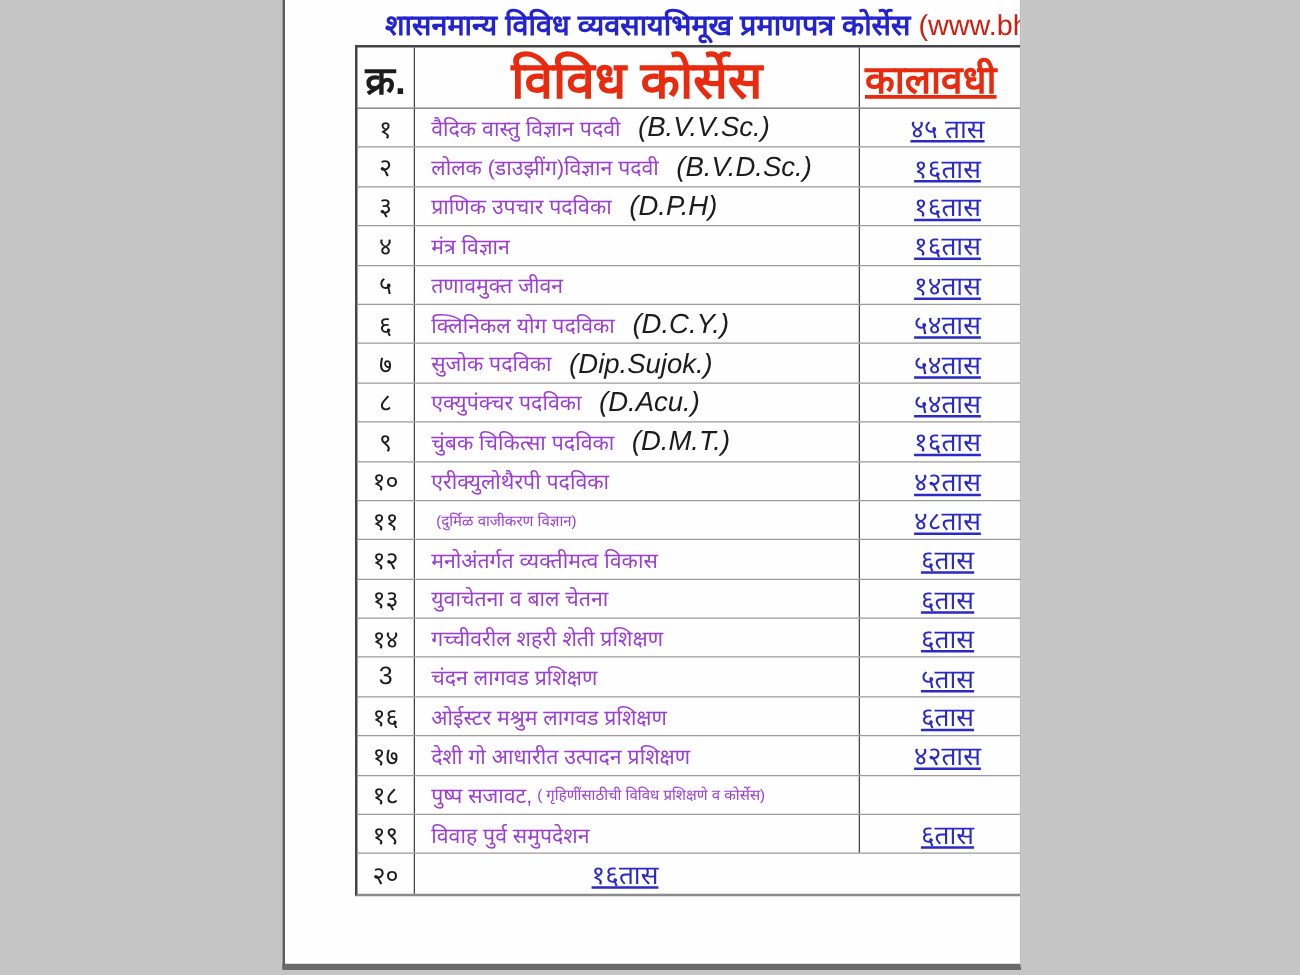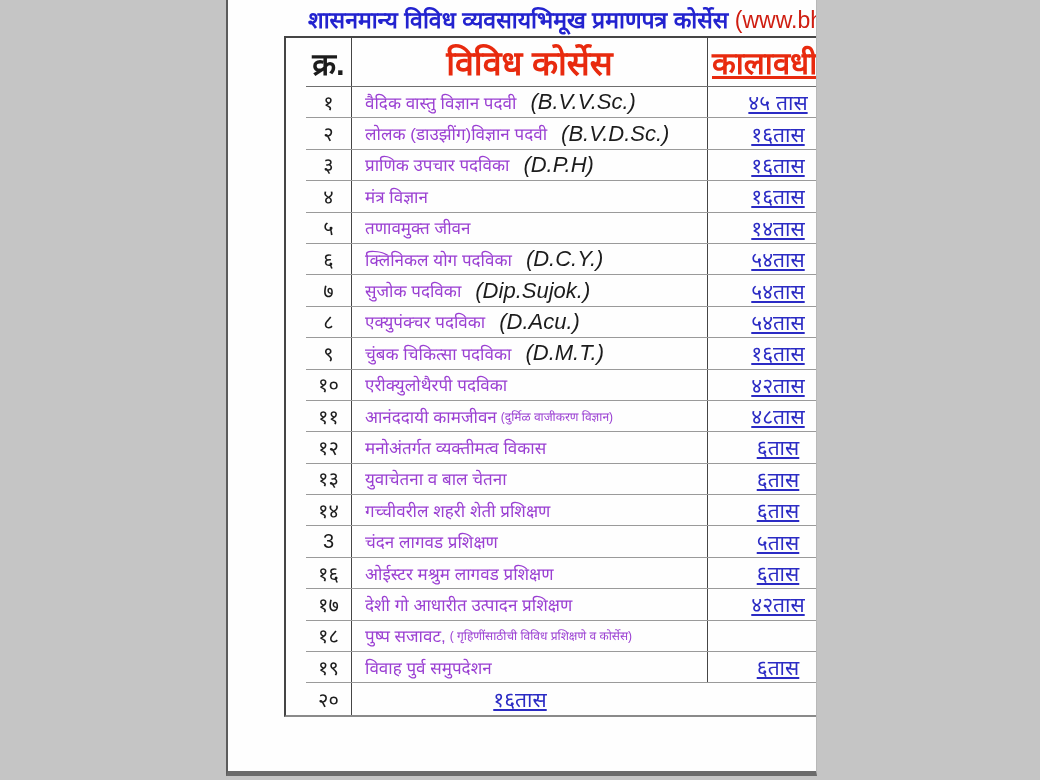--- a/index.html
+++ b/index.html
@@ -37,41 +37,40 @@
     border-top:2px solid #454545;
     border-left:2px solid #454545;
     border-bottom:2px solid #8a8a8a;
     background:#fefefe;
   }
   .trow {
     display:grid;
     grid-template-columns:46px 356px 160px;
     height:31.4px;
     border-bottom:1px solid #9a9a9a;
-    margin-left:20px;
   }
   .trow:last-child { border-bottom:none; }
   .trow.header {
     height:49px;
     border-bottom:1.5px solid #6e6e6e;
   }
   .cell { display:flex; align-items:center; overflow:hidden; }
   .cell.c-no   { justify-content:center; border-right:1.5px solid #454545;
                  color: var(--ink-black, #1c1c1c); font-size:20px; }
   .cell.c-course { padding-left:13px; border-right:1.5px solid #454545; white-space:nowrap; }
   .cell.c-dur  { justify-content:center; color: var(--duration-blue, #2b2bc4);
                  font-size:21px; padding-right:20px;text-decoration:underline; }
   .header .c-no {
     font-size:31px; font-weight:bold; color: var(--ink-black, #1c1c1c);
     align-items:flex-end; padding-bottom:2px;
   }
   .header .c-course {
     justify-content:center; padding-left:0;
     color: var(--header-red, #e82a0e);
-    font-size:34px; font-weight:bold;
+    font-size:41px; font-weight:bold;
   }
   .header .c-dur {
     justify-content:flex-start; padding:0 0 0 4px;
     color: var(--header-red, #e82a0e);
     font-size:31px; font-weight:bold;
   }
   .cname { color: var(--course-purple, #9a3fd2); font-size:17px; }
   .cnote { color: var(--course-purple, #9a3fd2); font-size:12px; margin-left:4px; }
   .cabbr { color: var(--ink-black, #1c1c1c); font-size:22px; margin-left:14px;font-style:italic; }
 </style>
@@ -184,21 +183,20 @@
     <div class="cell c-course">
       <span class="cname">एरीक्युलोथैरपी पदविका</span>
 
     </div>
     <div class="cell c-dur">४२तास</div>
   </div>
 
   <div class="trow">
     <div class="cell c-no">११</div>
     <div class="cell c-course">
-      <span class="cname">आनंददायी कामजीवन</span>
       <span class="cnote">(दुर्मिळ वाजीकरण विज्ञान)</span>
 
     </div>
     <div class="cell c-dur">४८तास</div>
   </div>
 
   <div class="trow">
     <div class="cell c-no">१२</div>
     <div class="cell c-course">
       <span class="cname">मनोअंतर्गत व्यक्तीमत्व विकास</span>

